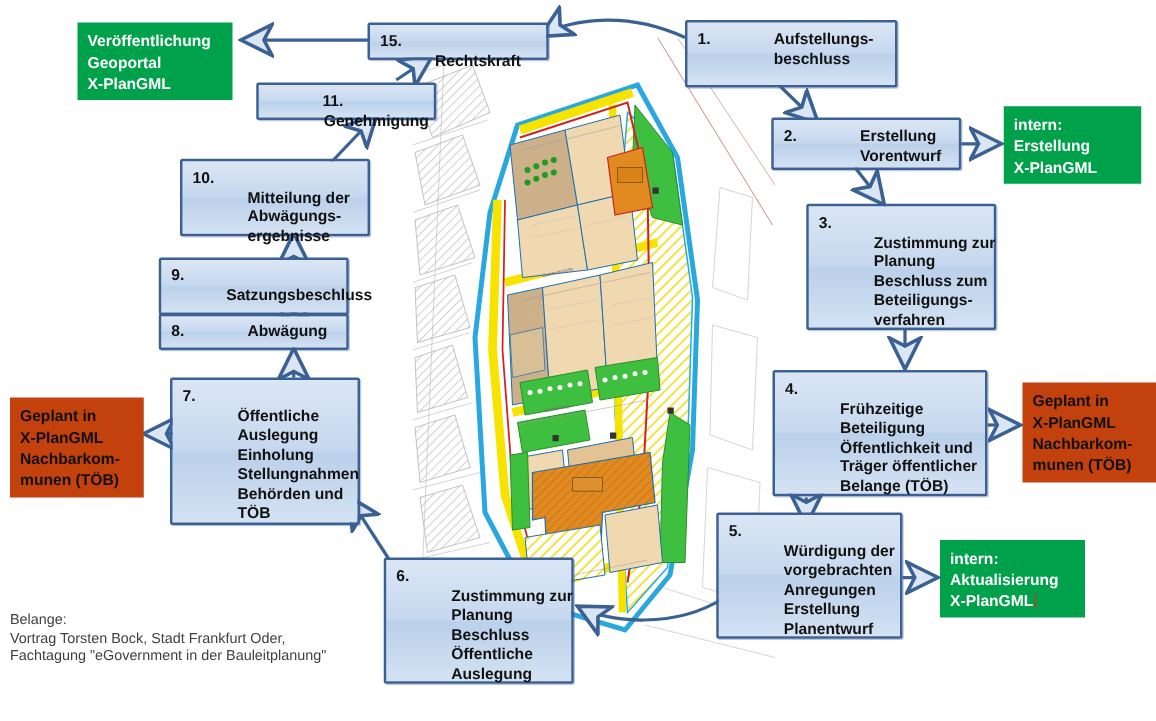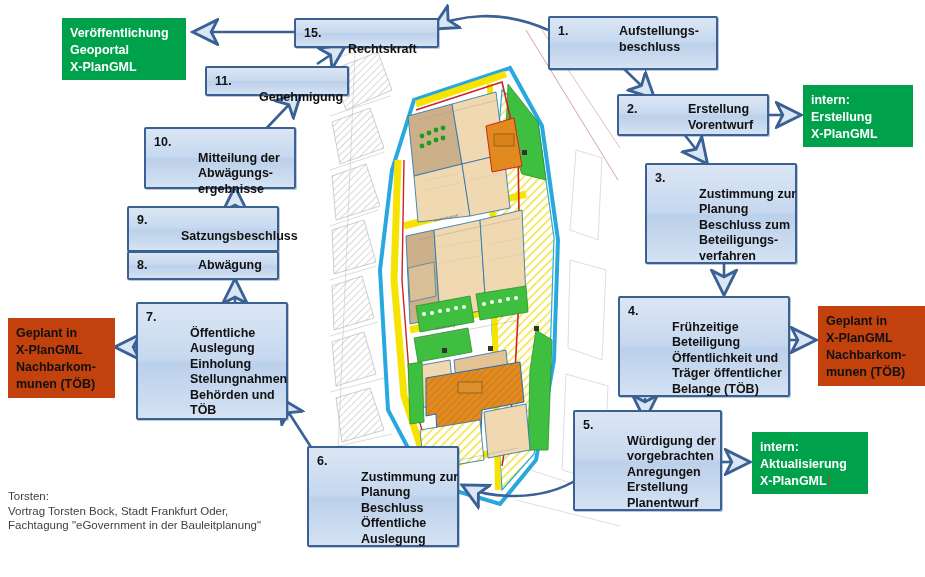--- a/index.html
+++ b/index.html
@@ -401,30 +401,30 @@
 
   <div class="node" style="left:144px; top:127px; width:152px; height:62px;">
     <span class="num" style="width:22px;">10.</span><span class="body">
       <span class="row">Mitteilung der</span><br>
       <span class="row">Abwägungs-</span><br>
       <span class="row">ergebnisse</span>
     </span>
   </div>
 
   <div class="node" style="left:205px; top:66px; width:144px; height:30px; padding-top:6px;">
-    <span class="num" style="width:26px;">11.</span><span class="body">
+    <span class="num" style="width:26px;margin-left:43px;">11.</span><span class="body">
       <span class="row">Genehmigung</span>
     </span>
   </div>
 
   <div class="node" style="left:294px; top:18px; width:145px; height:30px; padding-top:6px;">
     <span class="num" style="width:26px;">15.</span><span class="body">
       <span class="row">Rechtskraft</span>
     </span>
   </div>
 
   <div id="source-note">
-    <div class="row">Torsten:</div>
+    <div class="row">Belange:</div>
     <div class="row">Vortrag Torsten Bock, Stadt Frankfurt Oder,</div>
     <div class="row">Fachtagung "eGovernment in der Bauleitplanung"</div>
   </div>
 
 </div>
 
 </body></html>

